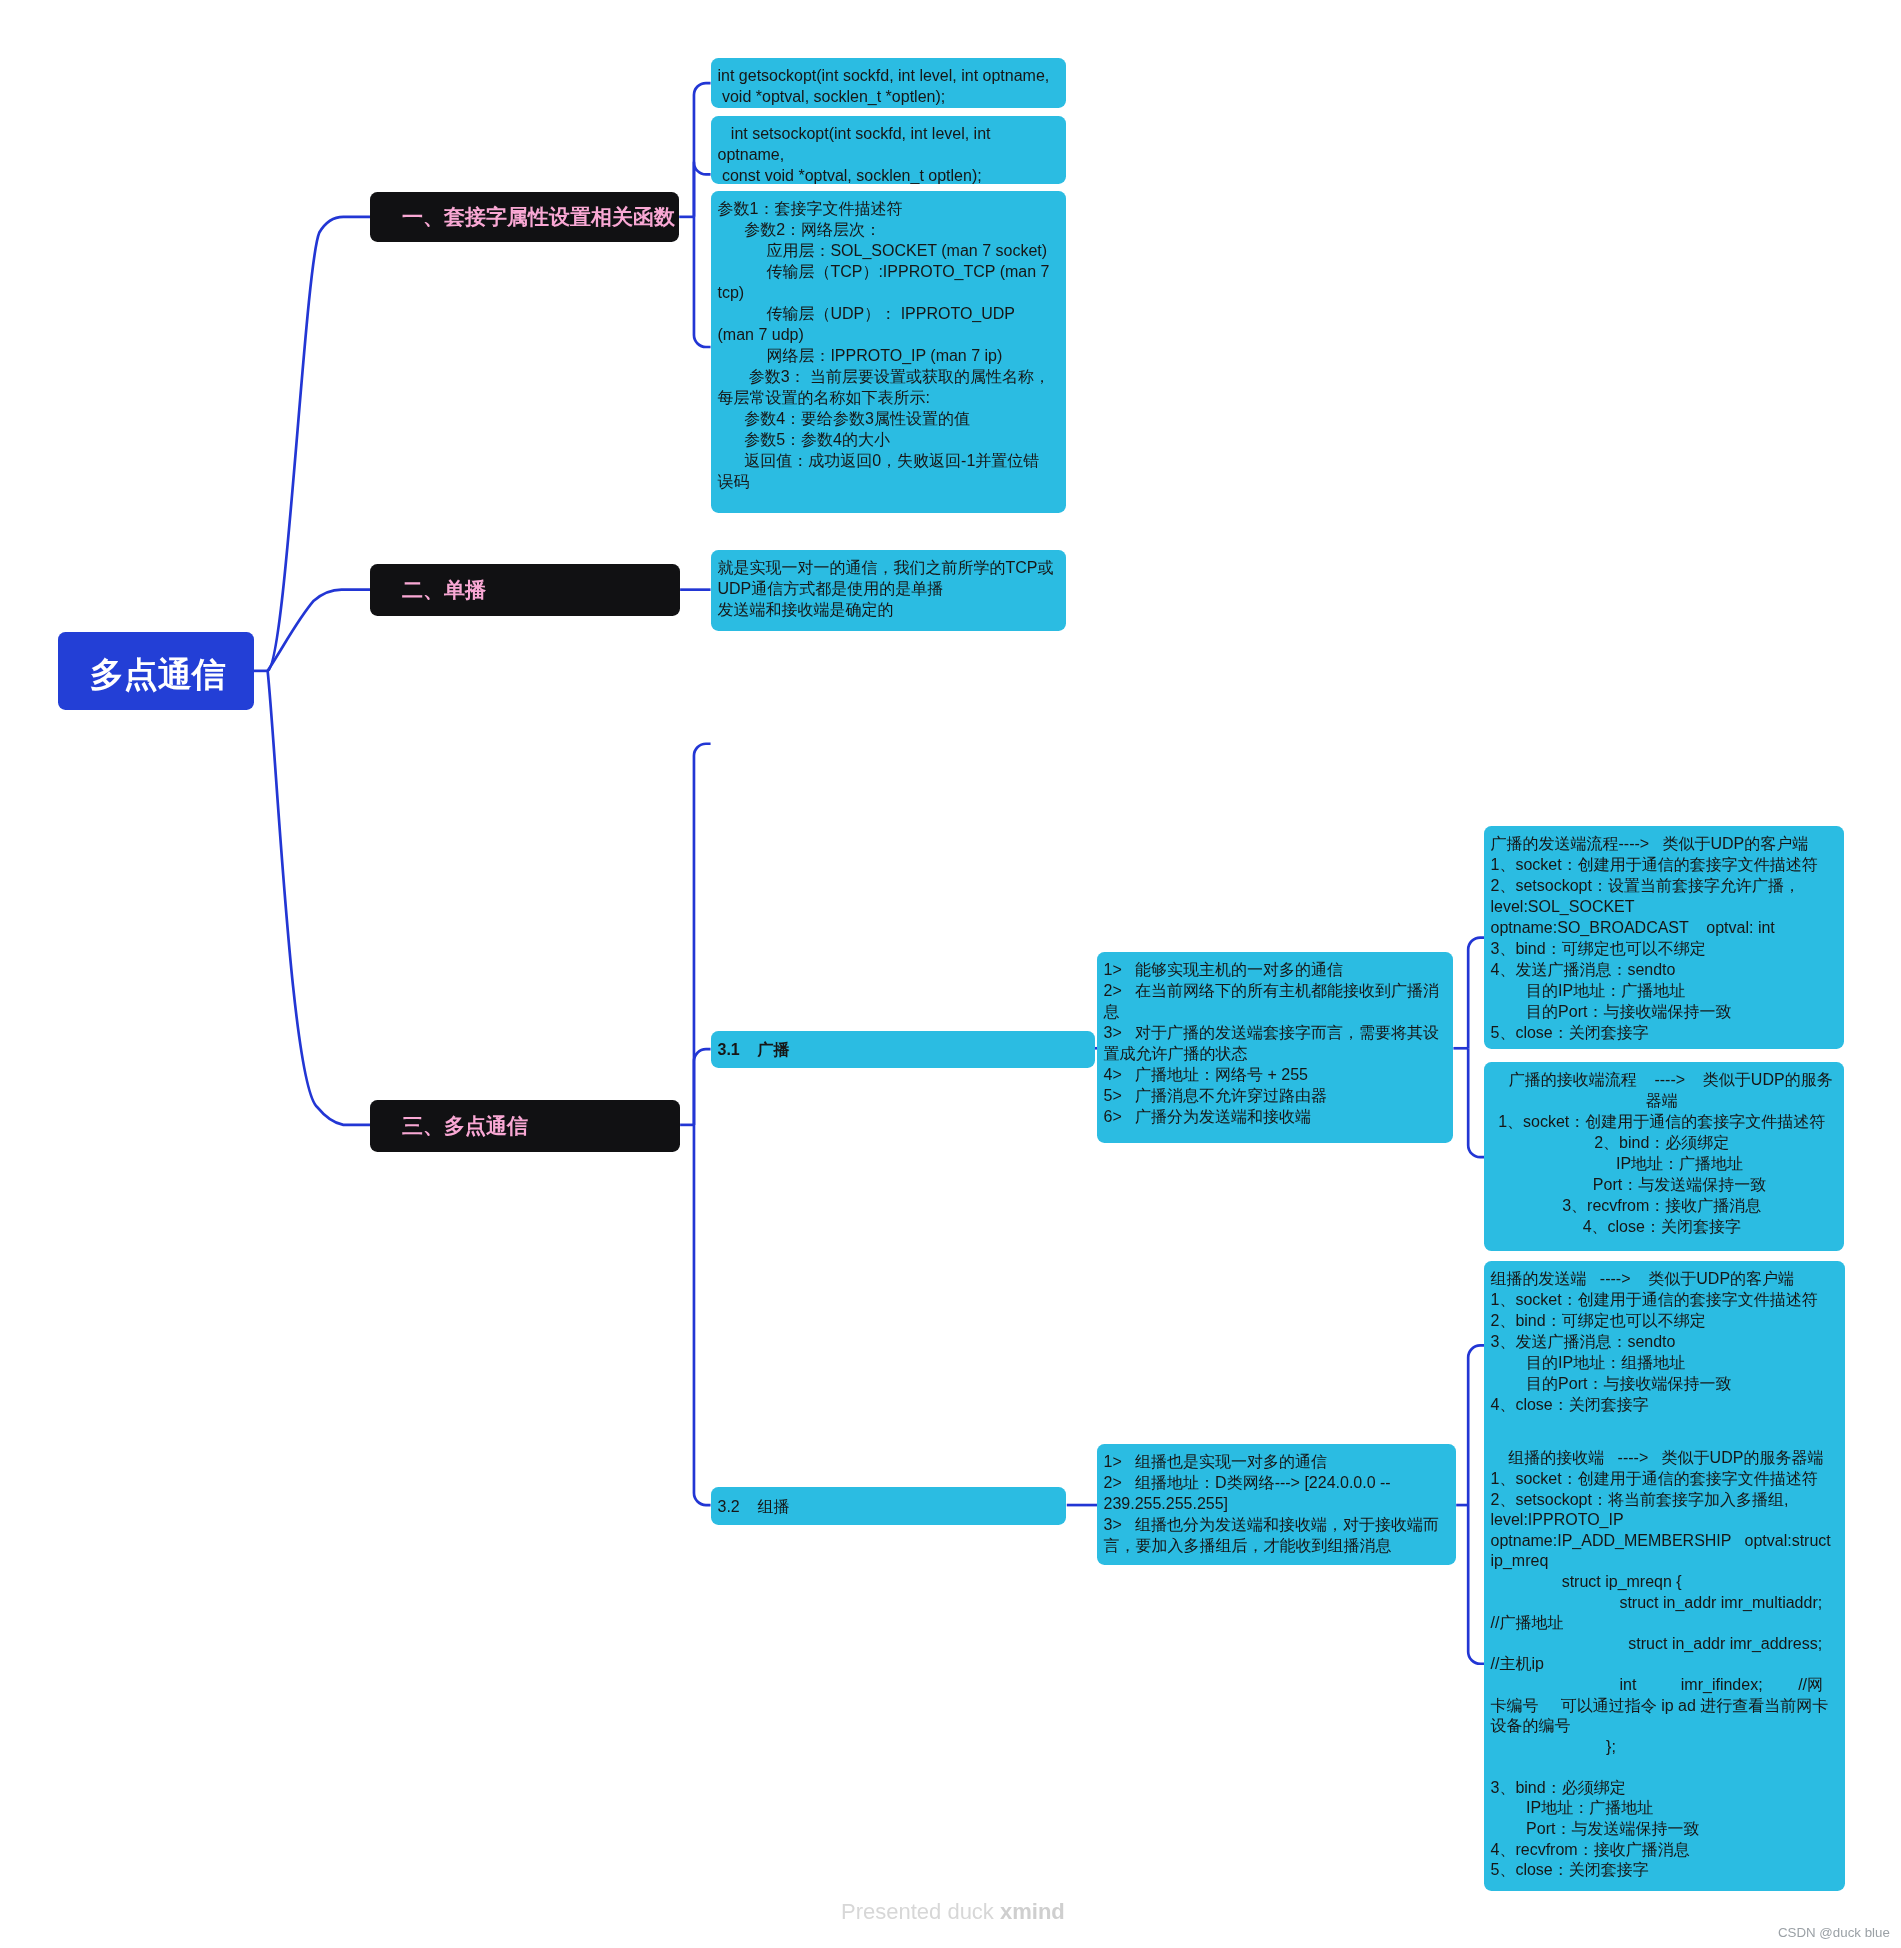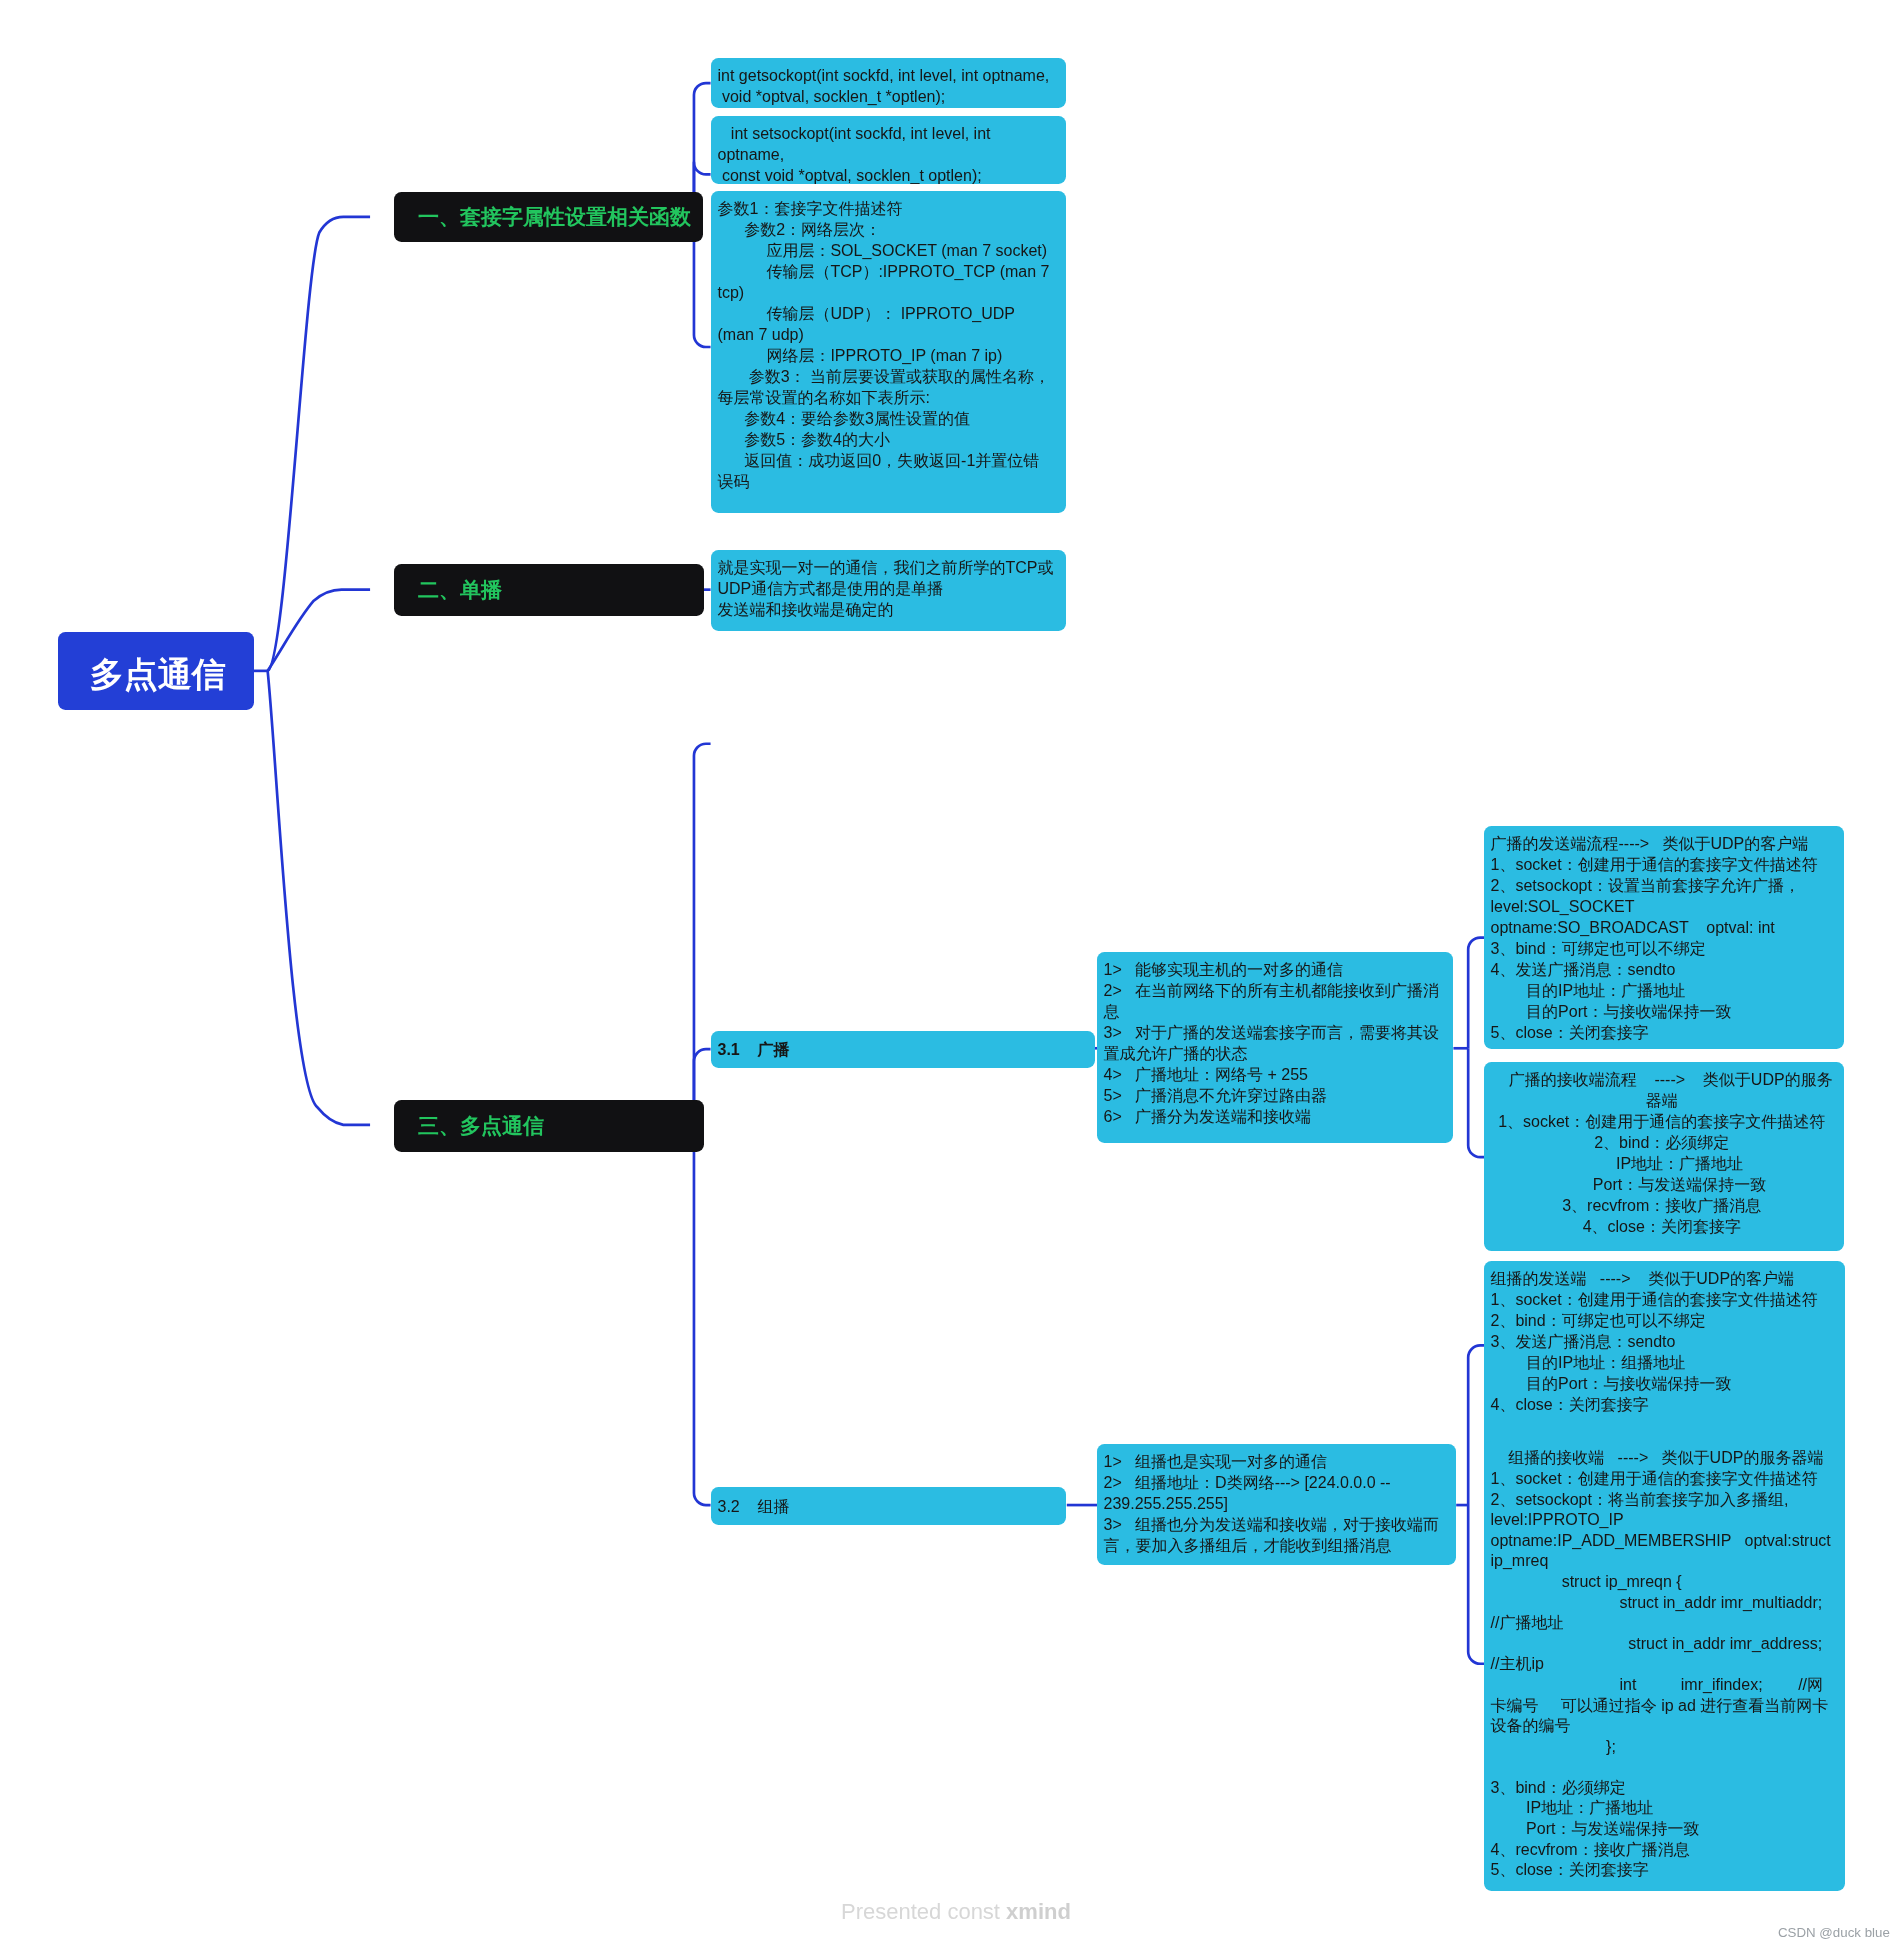--- a/index.html
+++ b/index.html
@@ -4,22 +4,22 @@
 <title>multipoint-communication-mindmap</title>
 <style>
 html,body{margin:0;padding:0;background:#fff;}
 body{width:1901px;height:1948px;position:relative;overflow:hidden;
   font-family:"Liberation Sans",sans-serif;-webkit-font-smoothing:antialiased;}
 #stage{position:absolute;left:0;top:0;width:1901px;height:1948px;background:#fff;}
 svg#links{position:absolute;left:0;top:0;width:1901px;height:1948px;}
 .node{position:absolute;box-sizing:border-box;}
 .root-node{will-change:transform;background:#233FD6;border-radius:7.4px;color:#fff;font-weight:700;
   font-size:34px;letter-spacing:0px;display:flex;align-items:center;justify-content:center;padding:7.4px 0 0 3.7px;}
-.topic{will-change:transform;background:#111113;border-radius:7.4px;color:#22c55e;font-weight:700;font-size:21px;
-  display:flex;align-items:center;padding-left:24px;white-space:nowrap;margin-left:24px;}
+.topic{will-change:transform;background:#111113;border-radius:7.4px;color:#f9a8d4;font-weight:700;font-size:21px;
+  display:flex;align-items:center;padding-left:32px;white-space:nowrap;}
 .leaf{will-change:transform;background:#2BBCE2;border-radius:7.4px;color:#161616;font-size:16px;
   line-height:21px;padding:7.4px 11px 6.5px 6.5px;white-space:pre-wrap;word-break:break-word;
   overflow:hidden;}
 .leaf.tight{line-height:20.6px;}
 .leaf.single{display:flex;align-items:center;padding-top:0;padding-bottom:0;white-space:pre;}
 .brand{will-change:transform;position:absolute;font-size:22px;color:#d7d7d7;}
 .brand b{color:#cfcfcf;font-weight:700;}
 .watermark{will-change:transform;position:absolute;font-size:13.3px;color:#9ba1a6;}
 </style>
 </head>
@@ -139,19 +139,19 @@
                              int          imr_ifindex;        //网卡编号     可以通过指令 ip ad 进行查看当前网卡设备的编号
                           };
 
 3、bind：必须绑定
         IP地址：广播地址
         Port：与发送端保持一致
 4、recvfrom：接收广播消息
 5、close：关闭套接字</div>
 
   <div class="brand" style="left:841px;top:1899px;">
-    <span>Presented const</span>
+    <span>Presented duck</span>
     <b>xmind</b>
   </div>
   <div class="watermark" style="left:1778px;top:1925px;">CSDN @duck blue</div>
 
 </div>
 
 
 </body></html>

